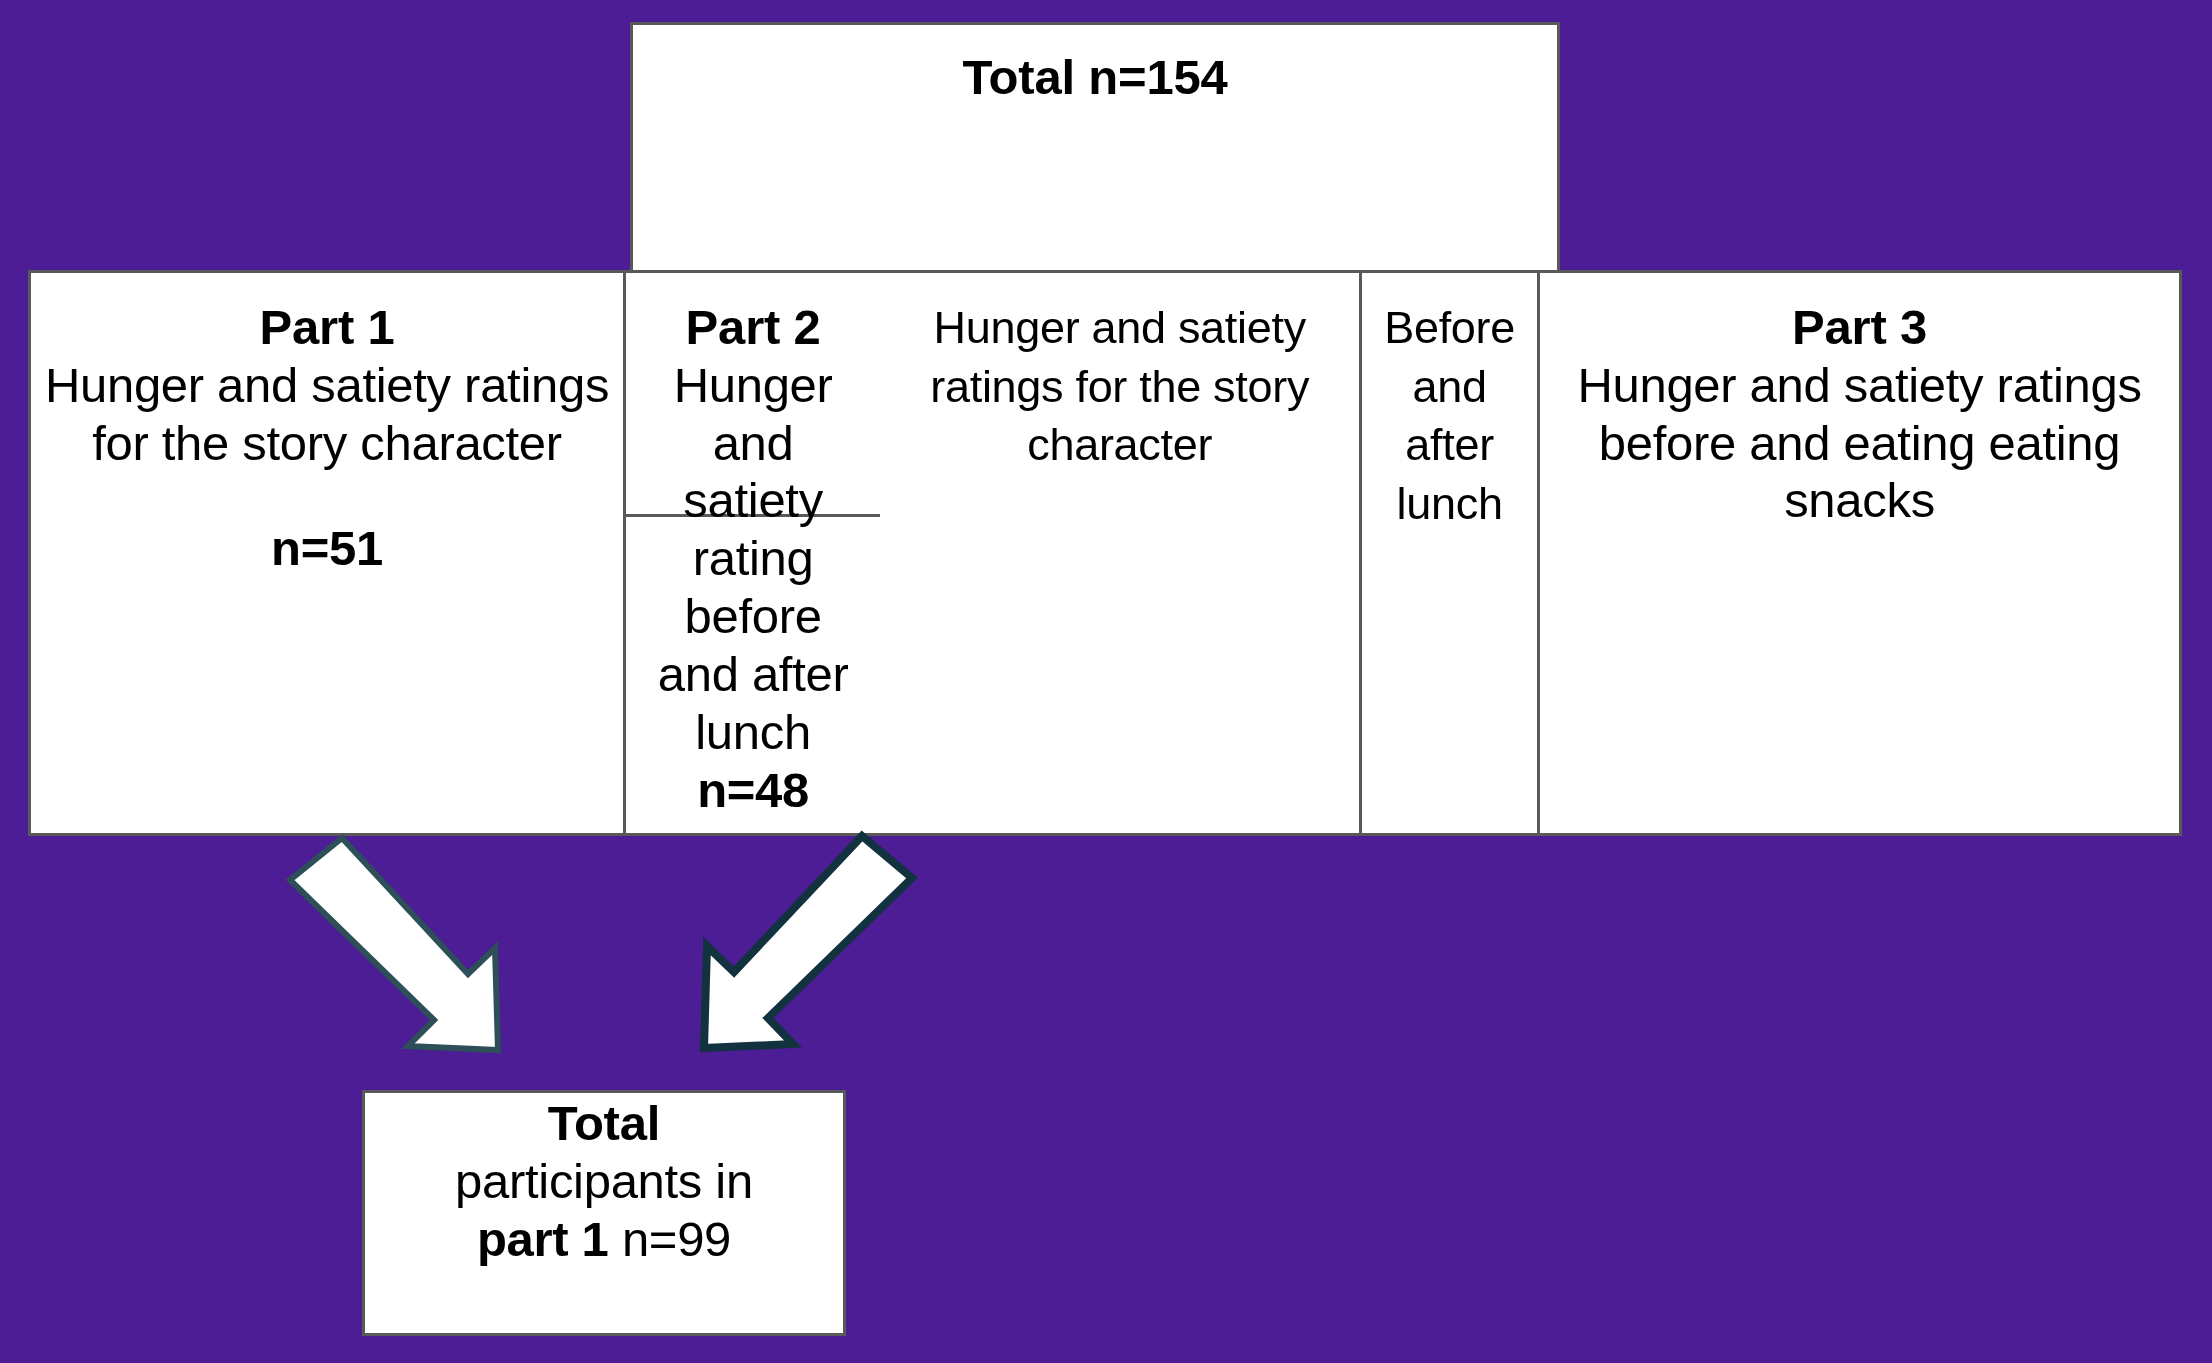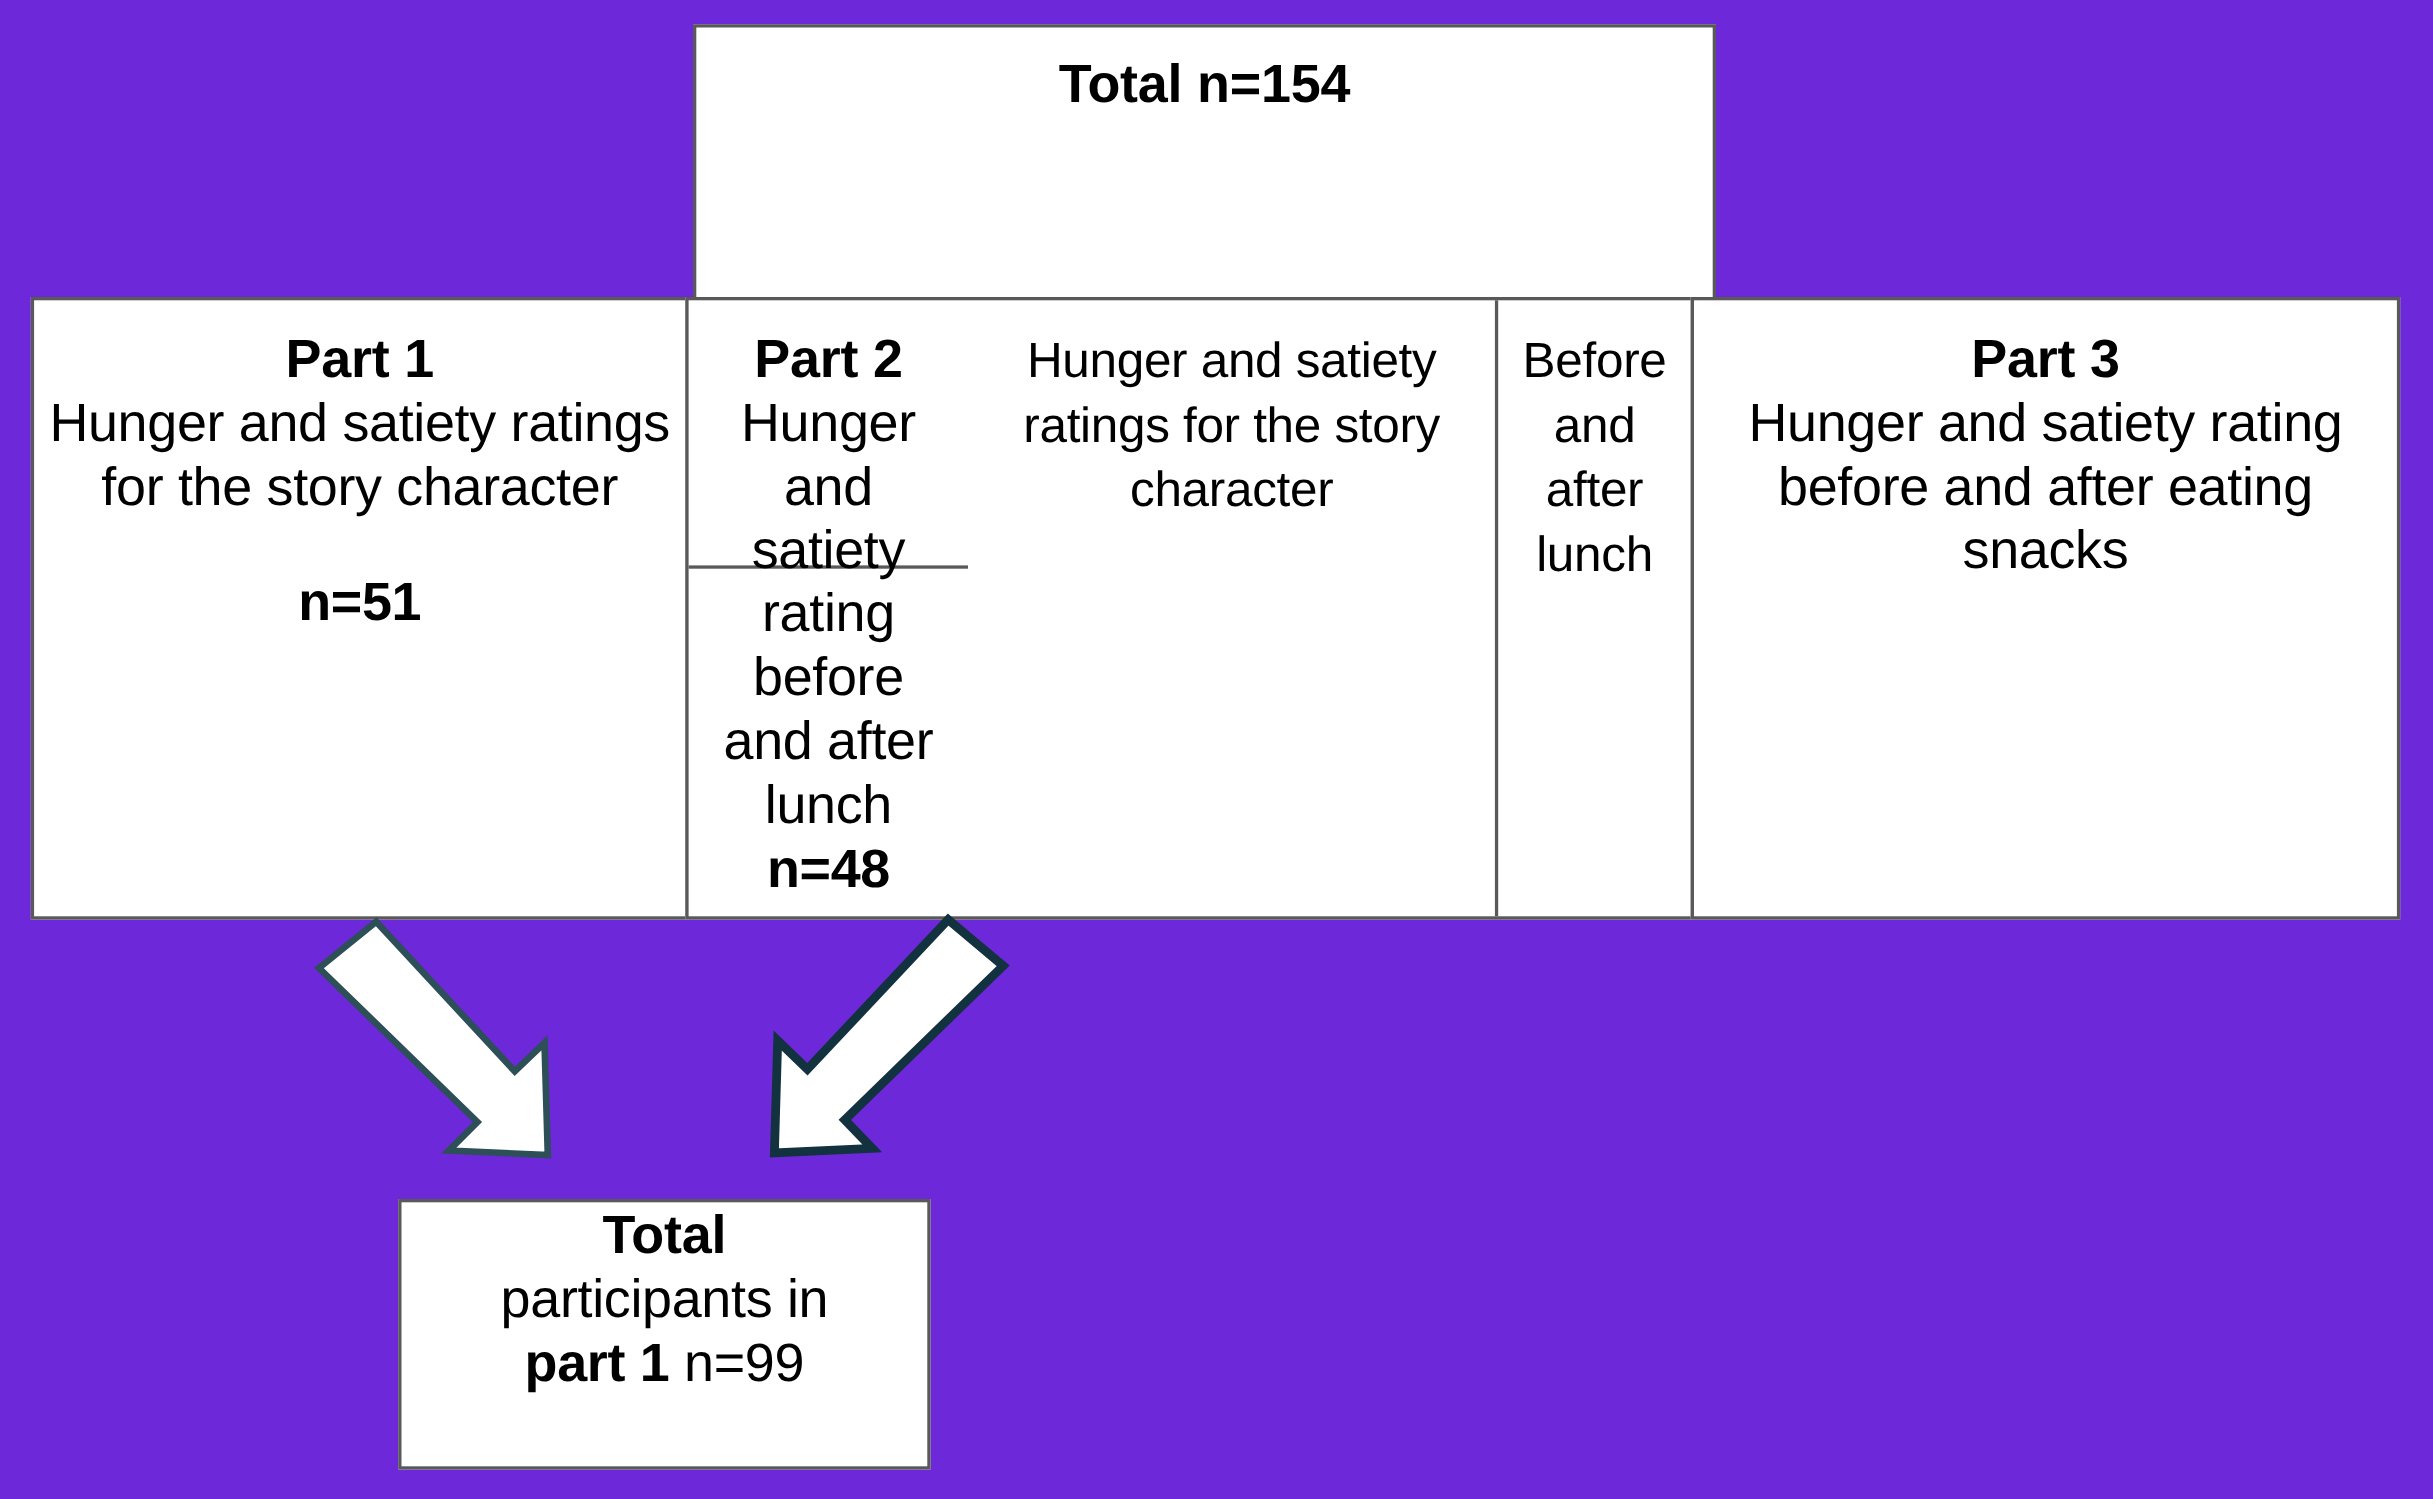--- a/index.html
+++ b/index.html
@@ -9,21 +9,21 @@
     background: #ffffff;
   }
   body {
     font-family: "Liberation Sans", sans-serif;
     color: #000000;
   }
   #canvas {
     position: relative;
     width: 2212px;
     height: 1363px;
-    background: #6d28d9;
+    background: #4c1d95;
     overflow: hidden;
   }
 
   
   .box {
     position: absolute;
     box-sizing: border-box;
     background: #ffffff;
     border: 3px solid #595959;
     display: flex;
@@ -174,21 +174,21 @@
       </div>
       <div id="sub-lunch-box">
         <div class="sub-txt">Before and after lunch</div>
       </div>
     </div>
   </div>
 
   <div class="box" id="part3-box">
     <div class="box-inner">
       <div class="ttl">Part 3</div>
-      <div class="body-txt">Hunger and satiety rating before and after eating snacks</div>
+      <div class="body-txt">Hunger and satiety ratings before and eating eating snacks</div>
     </div>
   </div>
 
   <svg class="arrow-svg" id="arrow-left-svg" width="300" height="250" viewBox="0 0 300 250">
     <polygon points="0,42 52,0 178,136 205,110 208,212 118,208 144,182" fill="#ffffff" stroke="#2c4f58" stroke-width="6" stroke-linejoin="miter"></polygon>
   </svg>
 
   <svg class="arrow-svg" id="arrow-right-svg" width="290" height="255" viewBox="0 0 290 255">
     <polygon points="182,0 232,42 88,182 113,208 24,212 27,110 54,136" fill="#ffffff" stroke="#13323f" stroke-width="8" stroke-linejoin="miter"></polygon>
   </svg>

